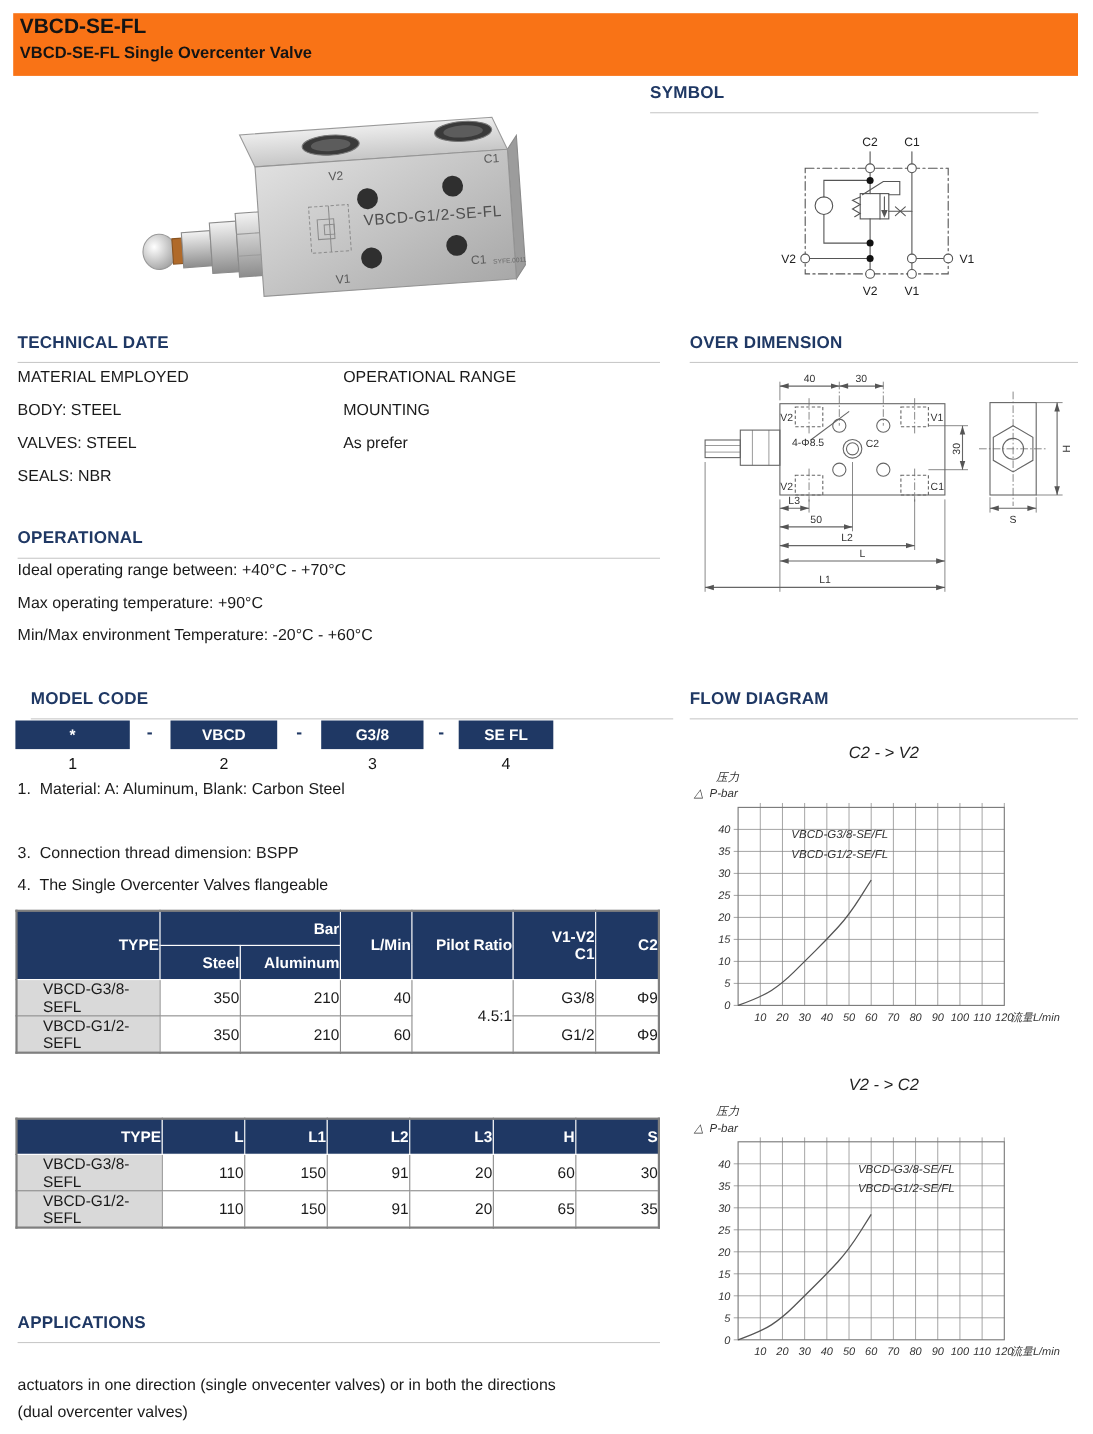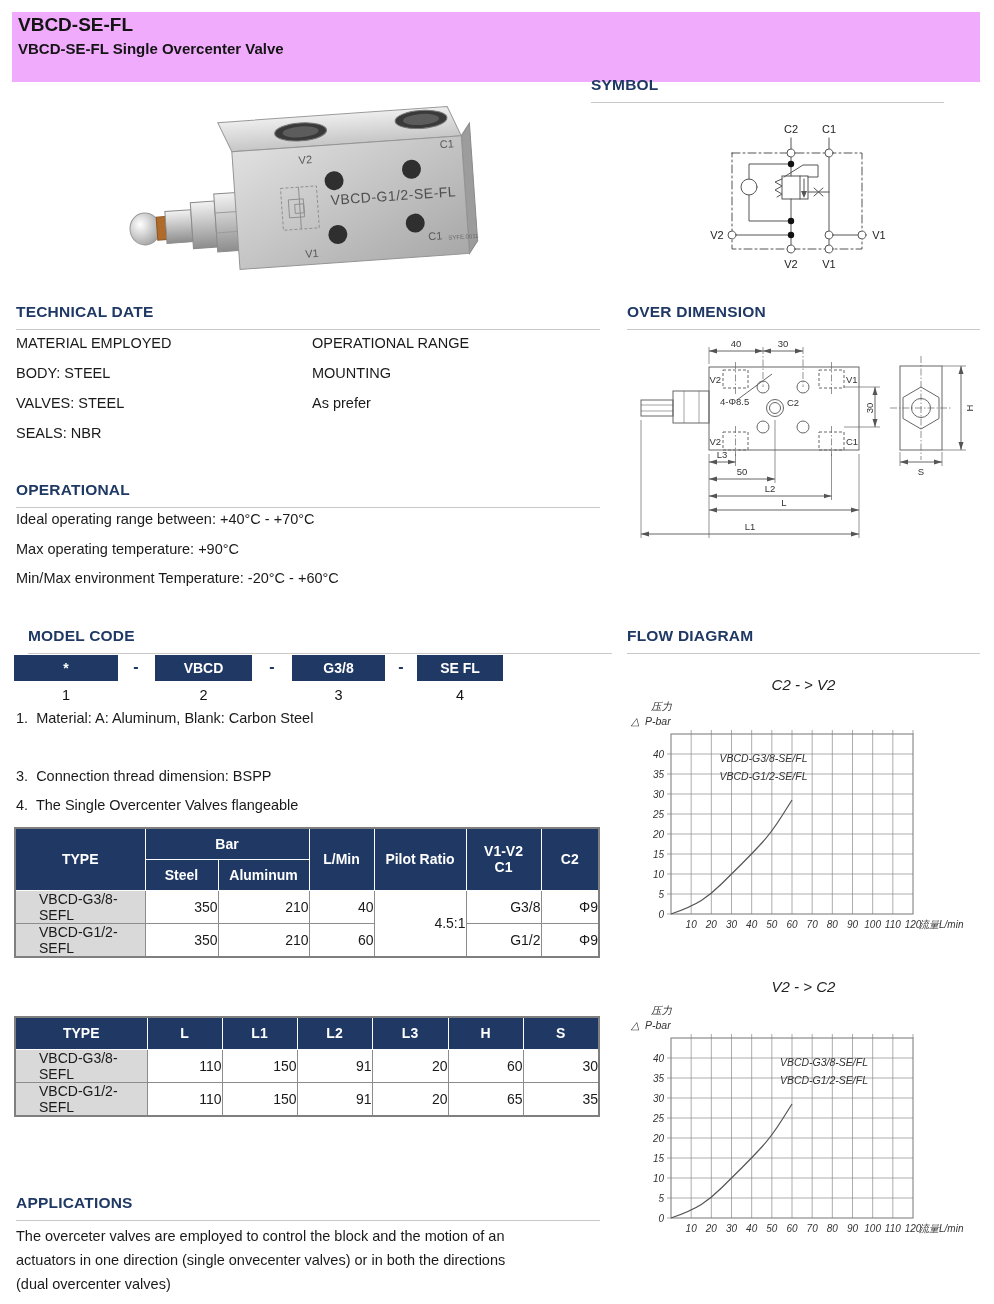--- a/index.html
+++ b/index.html
@@ -1,35 +1,35 @@
 <!DOCTYPE html>
 <html><head>
 <meta charset="utf-8">
 <style>
   * { margin:0; padding:0; box-sizing:border-box; }
   html,body { background:#fff; }
   body { font-family:"Liberation Sans", sans-serif; color:#1a1a1a; }
   .page { position:relative; width:994px; height:1304px; background:#fff; overflow:hidden; }
 
-  .banner { position:absolute; left:12px; top:12px; width:968px; height:70px; background:#f0abfc; padding:2px 0 0 6px; }
+  .banner { position:absolute; left:12px; top:12px; width:968px; height:57px; background:#f97316; padding:2px 0 0 6px; }
   .banner .t1 { font-size:19px; font-weight:bold; color:#141414; }
   .banner .t2 { font-size:15px; font-weight:bold; color:#141414; margin-top:4px; }
 
   .sec-h { position:absolute; font-size:15.5px; font-weight:bold; color:#1f3864; letter-spacing:.2px;
            border-bottom:1px solid #c9c9c9; padding-bottom:8px; }
   .txt { position:absolute; font-size:14.5px; color:#1a1a1a; white-space:pre; }
 
   .blk { position:absolute; height:26px; line-height:26px; background:#1f3864; color:#fff;
          font-weight:bold; font-size:14px; text-align:center; }
   .dash { position:absolute; height:26px; line-height:24px; color:#1f3864; font-weight:bold;
           font-size:16px; text-align:center; }
   .bnum { position:absolute; font-size:14.5px; text-align:center; color:#111; }
 
   table.spec { position:absolute; border-collapse:collapse; table-layout:fixed; border:2px solid #7f7f7f; }
-  table.spec th { background:#1f3864; color:#fff; font-weight:bold; font-size:14px; border:1px solid #fdfdfd; text-align:center; }
+  table.spec th { background:#1f3864; color:#fff; font-weight:bold; font-size:14px; border:1px solid #fdfdfd; text-align:right; }
   table.spec td { border:1px solid #8c8c8c; font-size:14px; text-align:right; background:#fff; }
   table.spec td.typ { background:#d9d9d9; text-align:left; padding-left:23px; }
 
   .chart-box { position:absolute; width:353px;font-style:italic; }
   .chart-title { position:absolute; width:353px; text-align:center; font-size:15px; color:#222; }
   .chart-svg-slot { position:absolute; left:0; }
 
   svg text { font-family:"Liberation Sans", sans-serif; }
 </style>
 </head>
@@ -521,17 +521,16 @@
           <text x="152.9" y="64" font-size="10.5" fill="#333">VBCD-G3/8-SE/FL</text>
           <text x="152.9" y="82" font-size="10.5" fill="#333">VBCD-G1/2-SE/FL</text>
           <text x="24" y="12" font-size="10.5" fill="#333">压力</text>
           <text x="4" y="27" font-size="11" fill="#333">△</text>
           <text x="18" y="27" font-size="10.5" fill="#333">P-bar</text>
           <text x="292" y="230" font-size="10" fill="#333">流量L/min</text>
         </svg></div>
   </div>
 
   <div class="sec-h" style="left:16px;top:1194px;width:584px">APPLICATIONS</div>
-  <div class="txt" style="left:16px;top:1228px">The overceter valves are employed to control the block and the motion of an</div>
   <div class="txt" style="left:16px;top:1252px">actuators in one direction (single onvecenter valves) or in both the directions</div>
   <div class="txt" style="left:16px;top:1276px">(dual overcenter valves)</div>
 
 </div>
 
 </body></html>

